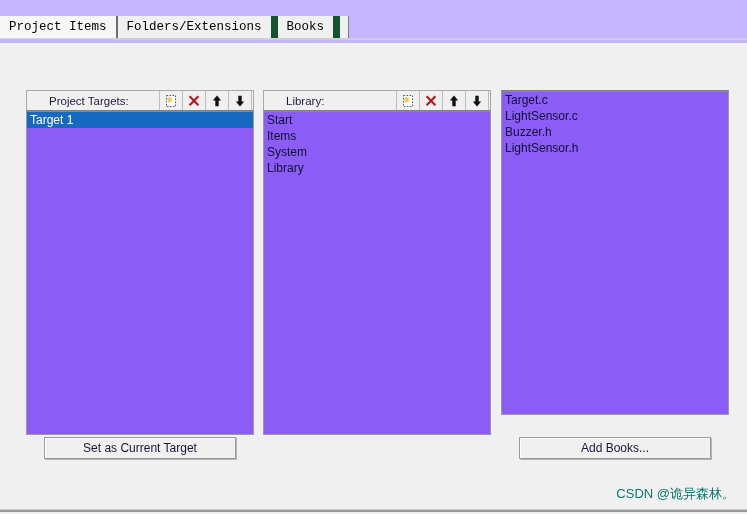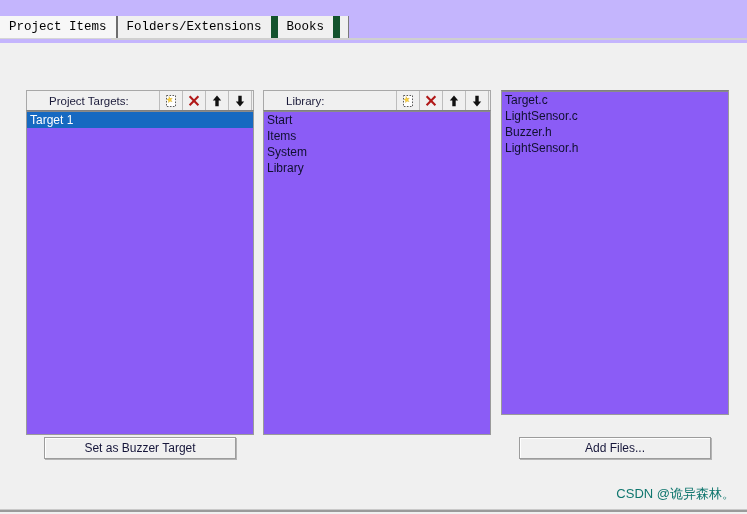--- a/index.html
+++ b/index.html
@@ -323,20 +323,20 @@
     <div class="list-item">
       <span>Buzzer.h</span>
     </div>
     <div class="list-item">
       <span>LightSensor.h</span>
     </div>
   </div>
 </div>
 
 <div class="dlg-button" id="btn-set-current">
-  <span>Set as Buzzer Target</span>
+  <span>Set as Current Target</span>
 </div>
 <div class="dlg-button" id="btn-add-files">
-  <span>Add Files...</span>
+  <span>Add Books...</span>
 </div>
 
 <div id="watermark">CSDN @诡异森林。</div>
 <div id="footer-rule"></div>
 
 </body></html>

